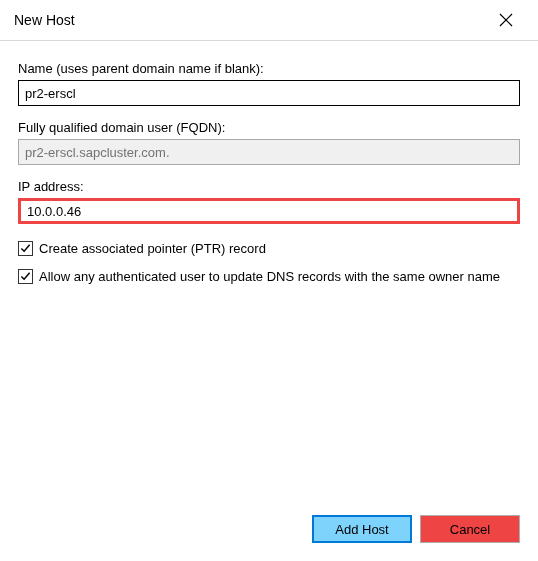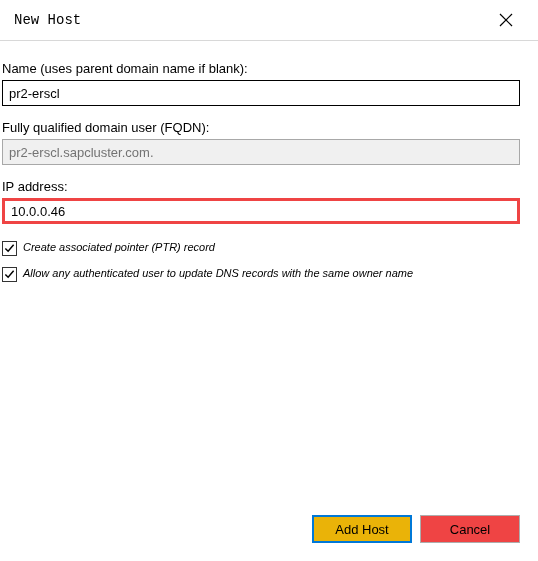--- a/index.html
+++ b/index.html
@@ -22,21 +22,20 @@
       background: #fff;
       display: flex;
       flex-direction: column;
     }
     .titlebar {
       display: flex;
       align-items: center;
       justify-content: space-between;
       padding: 8px 12px 8px 14px;
       height: 40px;
-      font-family: Liberation Mono, monospace;
     }
     .titlebar-title {
       font-size: 14px;
     }
     .close-btn {
       width: 40px;
       height: 30px;
       display: flex;
       align-items: center;
       justify-content: center;
@@ -45,21 +44,21 @@
     .close-btn svg {
       width: 14px;
       height: 14px;
     }
     .separator {
       height: 1px;
       background: #d8d8d8;
       margin: 0;
     }
     .content {
-      padding: 16px 18px 0 2px;
+      padding: 16px 18px 0 18px;
       flex: 1;
     }
     .field-label {
       font-size: 13px;
       margin-bottom: 4px;
       margin-top: 14px;
     }
     .field-label:first-child {
       margin-top: 4px;
     }
@@ -100,44 +99,43 @@
       display: flex;
       align-items: center;
       justify-content: center;
       cursor: pointer;
     }
     .checkbox svg {
       width: 11px;
       height: 11px;
     }
     .checkbox-label {
-      font-size: 11px;
+      font-size: 13px;
       line-height: 1.35;
       cursor: pointer;
-      font-style: italic;
     }
     .button-row {
       display: flex;
       justify-content: flex-end;
       gap: 8px;
       padding: 12px 18px 18px 18px;
     }
     .btn {
       min-width: 100px;
       height: 28px;
       border: 1px solid #adadad;
       background: #ef4444;
       font-family: inherit;
       font-size: 13px;
       cursor: pointer;
       padding: 0 14px;
     }
     .btn.primary {
       border: 2px solid #0078d7;
-      background: #eab308;
+      background: #7dd3fc;
     }
   </style>
 </head>
 <body>
 
 <div class="dialog">
 
   <div class="titlebar">
     <div class="titlebar-title">New Host</div>
     <div class="close-btn">

